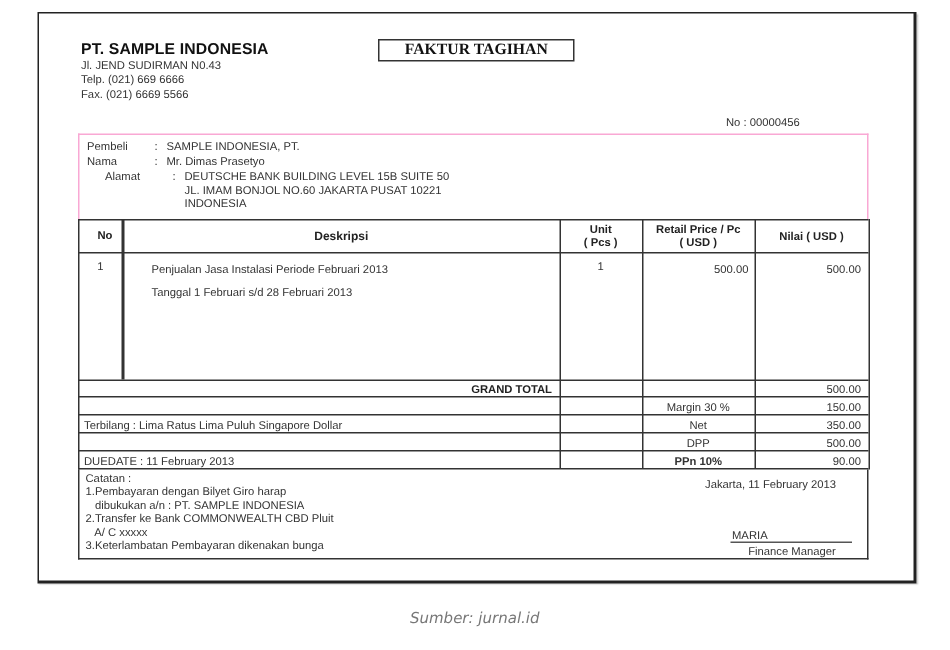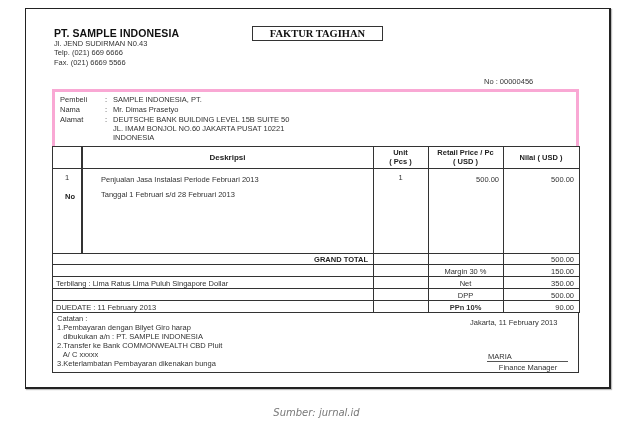--- a/index.html
+++ b/index.html
@@ -16,21 +16,21 @@
   .company .name { font-size: 10.5px; font-weight: bold; color: #111; letter-spacing: 0.1px; line-height: 12px; }
   .company .line { font-size: 7.5px; line-height: 9.3px; color: #333; }
 
   .doc-title {
     position: absolute; left: 252px; top: 26px; width: 131px; height: 15px;
     border: 1px solid #333; text-align: center;
     font-family: "Liberation Serif", serif; font-weight: bold; font-size: 10.5px; line-height: 13px; color: #111;
   }
   .invoice-no { position: absolute; left: 484px; top: 77px; font-size: 7.5px; color: #333; }
 
-  .box { position: absolute; border: 3px solid #f9a8d4; }
+  .box { position: absolute; border: 1px solid #f9a8d4; }
   .buyer { left: 52px; top: 89px; width: 527px; height: 57px; border-bottom: none; }
   .buyer-row { position: absolute; left: 5px; font-size: 7.5px; line-height: 9px; color: #333; display: flex; }
   .buyer-row .lbl { width: 45px; }
   .buyer-row .sep { width: 8px; }
   .buyer-row .val { white-space: pre-line; }
   .hline { position: absolute; height: 1px; background: #333; }
   .vline { position: absolute; width: 1px; background: #333; }
 
   .cell { position: absolute; font-size: 7.5px; color: #333; line-height: 9px; }
   .hdr { font-weight: bold; color: #222; text-align: center; }
@@ -74,21 +74,21 @@
   <div class="buyer-row" style="top:3px;">
     <span class="lbl">Pembeli</span>
     <span class="sep">:</span>
     <span class="val">SAMPLE  INDONESIA, PT.</span>
   </div>
   <div class="buyer-row" style="top:13px;">
     <span class="lbl">Nama</span>
     <span class="sep">:</span>
     <span class="val">Mr. Dimas Prasetyo</span>
   </div>
-  <div class="buyer-row" style="top:23px;">
+  <div class="buyer-row" style="top:23px;margin-left:12px;">
     <span class="lbl">Alamat</span>
     <span class="sep">:</span>
     <span class="val">DEUTSCHE BANK BUILDING LEVEL 15B SUITE 50
 JL. IMAM BONJOL NO.60 JAKARTA PUSAT 10221
 INDONESIA</span>
   </div>
 </div>
 
 <div>
 
@@ -101,21 +101,21 @@
   <div class="hline" style="left:52px; top:300px; width:527px;"></div>
   <div class="hline" style="left:52px; top:312px; width:527px;"></div>
 
   <div class="vline" style="left:52px; top:146px; height:167px;"></div>
   <div class="vline" style="left:579px; top:146px; height:167px;"></div>
   <div class="vline" style="left:81px; top:146px; height:107px; width:2px;"></div>
   <div class="vline" style="left:373px; top:146px; height:166px;"></div>
   <div class="vline" style="left:428px; top:146px; height:166px;"></div>
   <div class="vline" style="left:503px; top:146px; height:166px;"></div>
 
-  <div class="cell hdr" style="left:52px; top:152px; width:36px;margin-top:40px;">No</div>
+  <div class="cell hdr" style="left:52px; top:152px; width:36px;">No</div>
   <div class="cell hdr" style="left:82px; top:153px; width:291px; font-size:8px;">Deskripsi</div>
   <div class="cell hdr" style="left:373px; top:148px; width:55px; white-space:pre-line;">Unit
 ( Pcs )</div>
   <div class="cell hdr" style="left:428px; top:148px; width:75px; white-space:pre-line;">Retail Price / Pc
 ( USD )</div>
   <div class="cell hdr" style="left:503px; top:153px; width:76px;">Nilai ( USD )</div>
 
   <div class="cell center" style="left:52px; top:173px; width:30px;">1</div>
   <div class="cell" style="left:101px; top:175px;">Penjualan Jasa Instalasi Periode Februari 2013</div>
   <div class="cell" style="left:101px; top:190px;">Tanggal 1 Februari s/d  28 Februari 2013</div>

